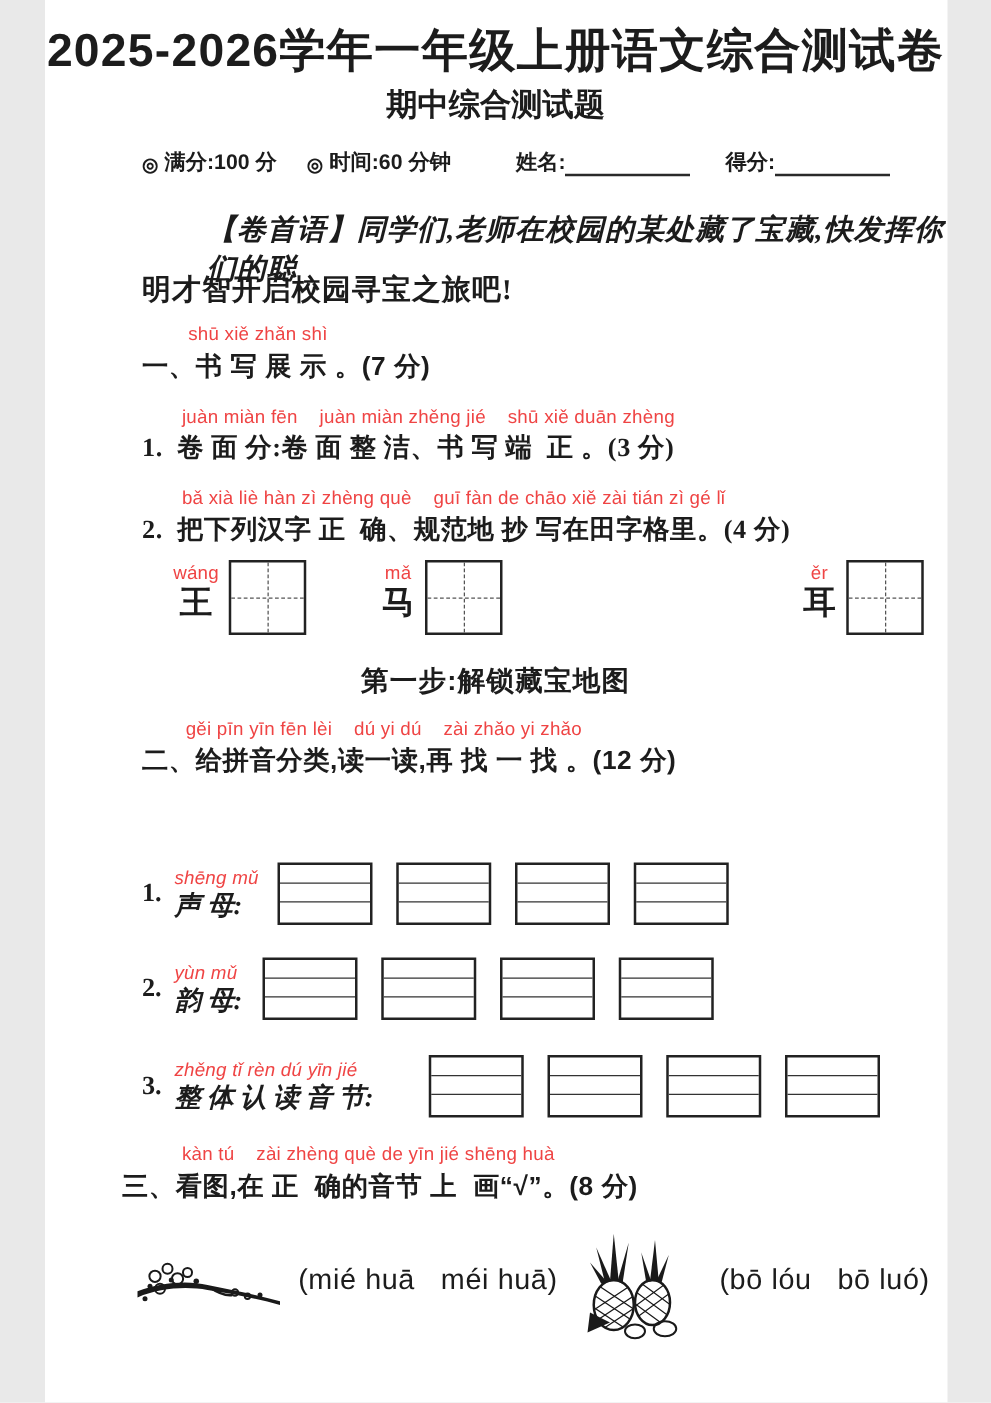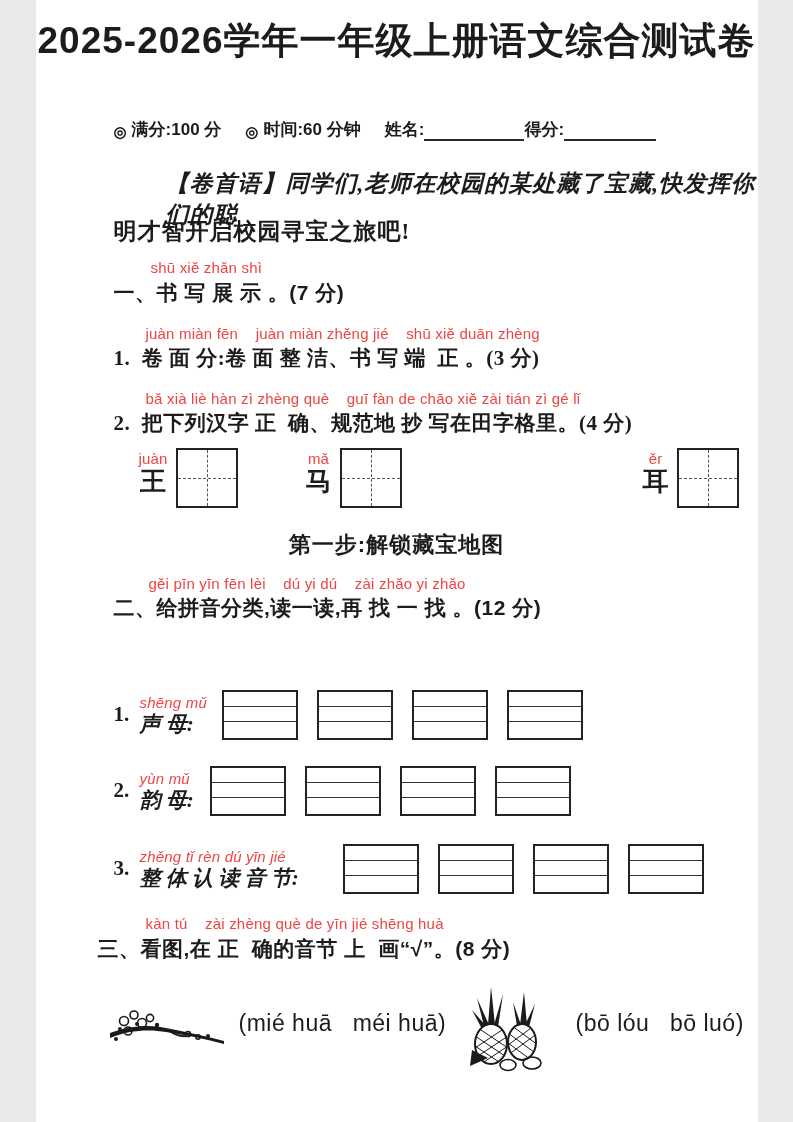--- a/index.html
+++ b/index.html
@@ -13,21 +13,21 @@
   .title{top:16px;left:0;width:100%;text-align:center;
          font-size:37px;font-weight:900;letter-spacing:1px;}
   .subtitle{top:67px;left:0;width:100%;text-align:center;
             font-size:25px;font-weight:700;}
   .stamp{top:143px;left:747px;width:15px;height:19px;background:#e5432e;
          transform:rotate(-7deg);border-radius:1px;}
   .info{top:118px;left:78px;font-size:17px;font-weight:700;white-space:pre;
         display:flex;align-items:flex-end;}
   .info .bullet{font-size:15px;margin-right:5px;}
   .info .blk{margin-right:24px;display:flex;align-items:flex-end;}
-  .info .fld{display:flex;align-items:flex-end;}
+  .info .fld{margin-left:28px;display:flex;align-items:flex-end;}
   .uline{display:inline-block;border-bottom:2px solid #2a2a2a;height:16px;}
   .uline.name{width:100px;}
   .uline.score{width:92px;}
   
   .preface{font-family:"Liberation Serif",serif;font-size:23px;font-weight:600;
            letter-spacing:1px;}
   .preface1{top:168px;left:130px;font-style:italic;}
   .preface2{top:216px;left:78px;}
   
   .pyn{font-size:15px;color:#ef4444;white-space:pre;letter-spacing:0.2px;}
@@ -73,20 +73,21 @@
   
   .opt{font-size:23px;white-space:pre;letter-spacing:0.5px;}
   svg .ink{stroke:#1a1a1a;fill:none;}
 </style>
 </head>
 <body>
 
 <div class="page">
 
   <div class="abs title">2025-2026学年一年级上册语文综合测试卷</div>
+  <div class="abs subtitle">期中综合测试题</div>
   <div class="abs stamp"></div>
 
   <div class="abs info">
     <span class="blk">
       <span class="bullet">◎</span>
       <span>满分:100 分</span>
     </span>
     <span class="blk">
       <span class="bullet">◎</span>
       <span>时间:60 分钟</span>
@@ -109,21 +110,21 @@
 
   <div class="abs pyn" style="top:325px;left:110px">juàn miàn fēn    juàn miàn zhěng jié    shū xiě duān zhèng</div>
   <div class="abs itemtxt" style="top:344px;left:78px"><span class="num">1.</span>&nbsp;&nbsp;<span>卷 面 分:卷 面 整 洁、书 写 端  正 。(3 分)</span></div>
 
   <div class="abs pyn" style="top:390px;left:110px">bǎ xià liè hàn zì zhèng què    guī fàn de chāo xiě zài tián zì gé lǐ</div>
   <div class="abs itemtxt" style="top:409px;left:78px"><span class="num">2.</span>&nbsp;&nbsp;<span>把下列汉字 正  确、规范地 抄 写在田字格里。(4 分)</span></div>
 
   <div class="abs charrow">
     <div class="chargroup" style="left:103px">
       <div class="charlabel">
-        <span class="pyn">juàn</span>
+        <span class="pyn">wáng</span>
         <span class="chr">王</span>
       </div>
       <div class="tzg"></div>
     </div>
     <div class="chargroup" style="left:270px">
       <div class="charlabel">
         <span class="pyn">mǎ</span>
         <span class="chr">马</span>
       </div>
       <div class="tzg"></div>

